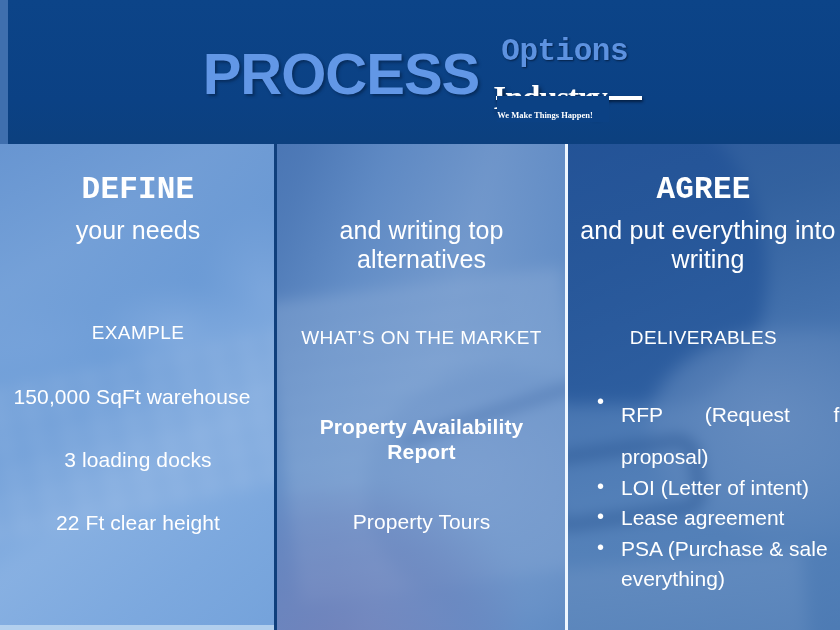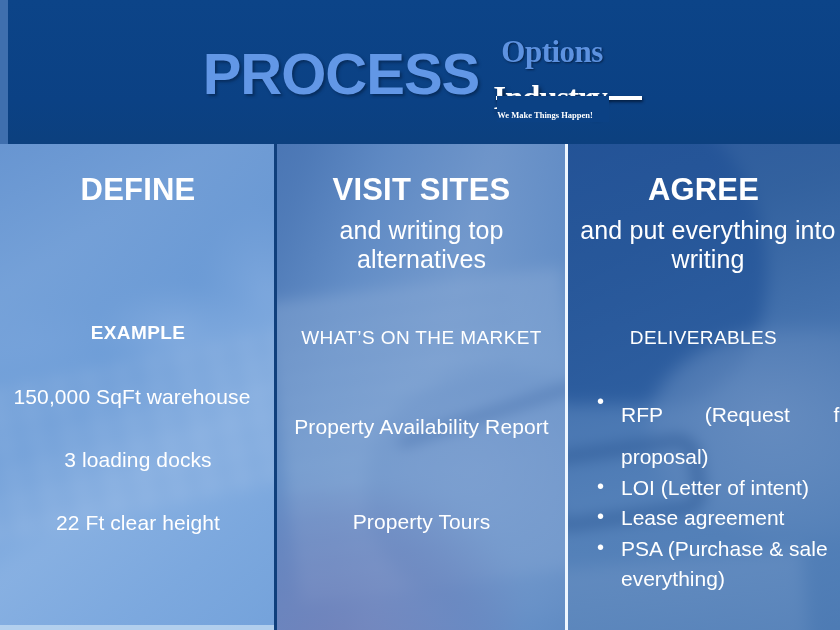--- a/index.html
+++ b/index.html
@@ -52,21 +52,21 @@
   
   #logo {
     position: relative;
     width: 160px;
     height: 78px;
     margin-top: 2px;
   }
   #logo-options {
     position: absolute;
     left: 8px; top: 0px;
-    font-family: Liberation Serif, serif;
+    font-family: Liberation Mono, monospace;
     font-weight: bold;
     font-size: 31px;
     line-height: 1;
     color: #5d92e0;
     letter-spacing: -0.5px;
     text-shadow: 1px 1px 2px rgba(3,20,45,0.7);
     white-space: nowrap;
   }
   #logo-industry {
     position: absolute;
@@ -257,20 +257,21 @@
     inset: 0;
     color: #ffffff;
     text-align: center;
   }
   .heading {
     font-size: 31px;
     font-weight: bold;
     letter-spacing: 0.2px;
     line-height: 1.1;
     white-space: nowrap;
+    font-family: Liberation Mono, monospace;
   }
   .subheading {
     font-size: 25px;
     font-weight: normal;
     line-height: 1.15;
     letter-spacing: 0.1px;
   }
   .section-label {
     font-size: 19px;
     font-weight: normal;
@@ -280,30 +281,30 @@
   .item {
     font-size: 21px;
     font-weight: normal;
     line-height: 1.2;
     letter-spacing: 0.1px;
   }
 
   
   #c1-head   { position: absolute; left: 0; top: 29px;  width: 276px; }
   #c1-sub    { position: absolute; left: 0; top: 72px;  width: 276px; }
-  #c1-label  { position: absolute; left: 0; top: 178px; width: 276px; font-weight: bold; }
+  #c1-label  { position: absolute; left: 0; top: 178px; width: 276px; }
   #c1-i1     { position: absolute; left: -6px; top: 240px; width: 276px; white-space: nowrap; }
   #c1-i2     { position: absolute; left: 0; top: 303px; width: 276px; }
   #c1-i3     { position: absolute; left: 0; top: 366px; width: 276px; }
 
   
   #c2-head   { position: absolute; left: 0; top: 29px;  width: 291px; }
   #c2-sub    { position: absolute; left: 16px; top: 72px; width: 259px; }
   #c2-label  { position: absolute; left: 22px; top: 183px; width: 247px; }
-  #c2-i1     { position: absolute; left: 18px; top: 270px; width: 255px; }
+  #c2-i1     { position: absolute; left: 18px; top: 270px; width: 255px; font-weight: bold; }
   #c2-i2     { position: absolute; left: 0; top: 365px; width: 291px; }
 
   
   #c3-head   { position: absolute; left: 0; top: 29px;  width: 273px; }
   #c3-sub    { position: absolute; left: 2px; top: 72px; width: 278px; }
   #c3-label  { position: absolute; left: 0; top: 183px; width: 273px; }
   #c3-list {
     position: absolute;
     left: 26px; top: 244px;
     width: 290px;
@@ -348,39 +349,39 @@
 
   <div id="columns">
 
     <div class="col" id="col1">
       <div class="photo" id="photo1">
         <div id="photo1-keys"></div>
       </div>
       <div class="tint" id="tint1"></div>
       <div class="content">
         <div class="heading" id="c1-head">DEFINE</div>
+        <div class="subheading" id="c1-sub">your needs</div>
         <div class="section-label" id="c1-label">EXAMPLE</div>
         <div class="item" id="c1-i1">150,000 SqFt warehouse</div>
         <div class="item" id="c1-i2">3 loading docks</div>
         <div class="item" id="c1-i3">22 Ft clear height</div>
       </div>
       <div id="bottom-strip"></div>
     </div>
 
     <div class="col" id="col2">
       <div class="photo" id="photo2">
         <div id="photo2-paper"></div>
         <div id="photo2-lines"></div>
         <div id="photo2-hand"></div>
         <div id="photo2-pen"></div>
         <div id="photo2-mauve"></div>
       </div>
       <div class="tint" id="tint2"></div>
       <div class="content">
-        <div class="heading" id="c2-head">VISIT SITES</div>
         <div class="subheading" id="c2-sub">and writing top alternatives</div>
         <div class="section-label" id="c2-label">WHAT’S ON THE MARKET</div>
         <div class="item" id="c2-i1">Property Availability Report</div>
         <div class="item" id="c2-i2">Property Tours</div>
       </div>
     </div>
 
     <div class="col" id="col3">
       <div class="photo" id="photo3">
         <div id="photo3-sleeve"></div>

